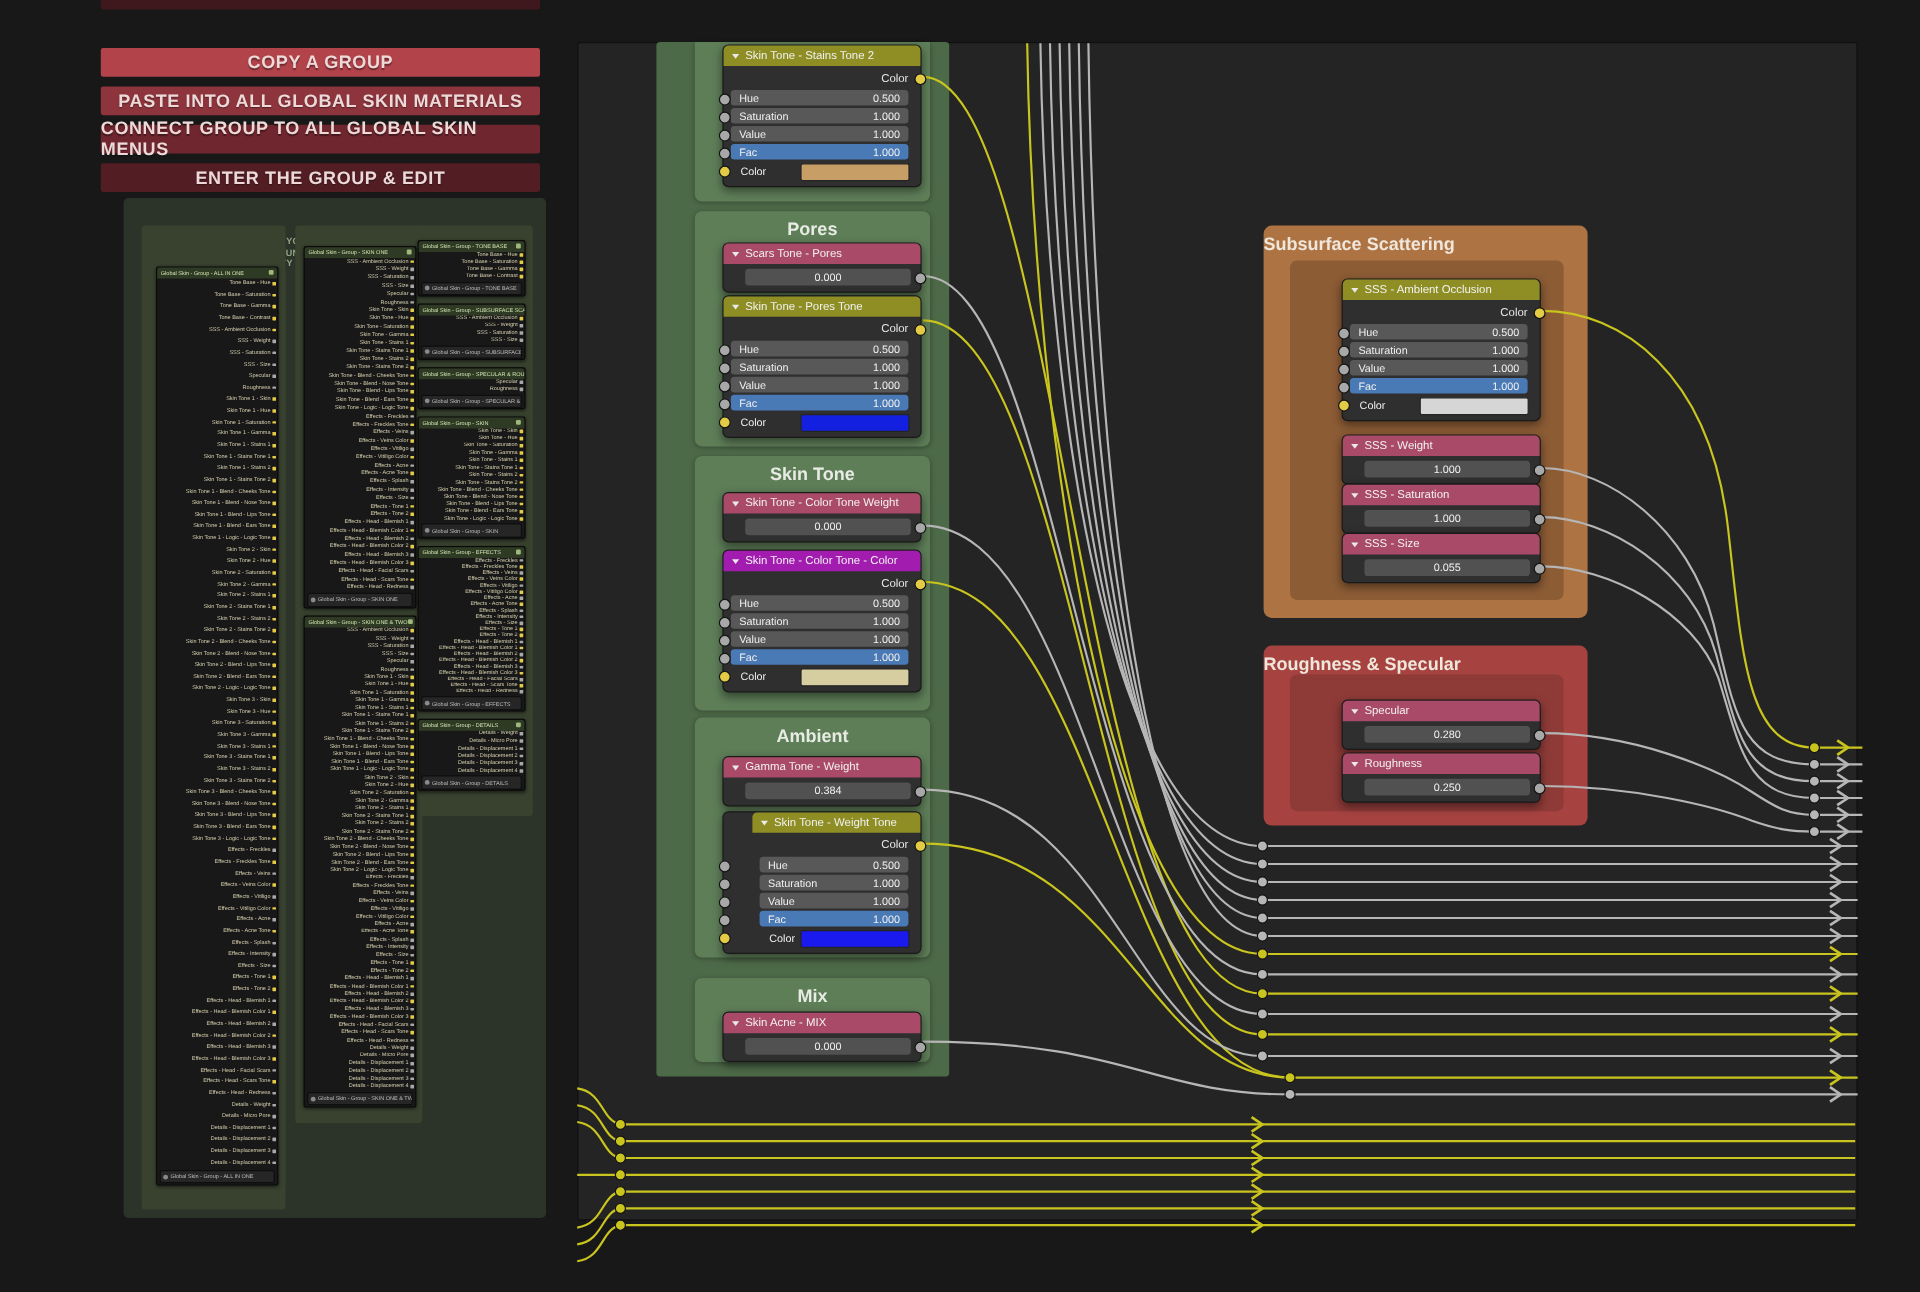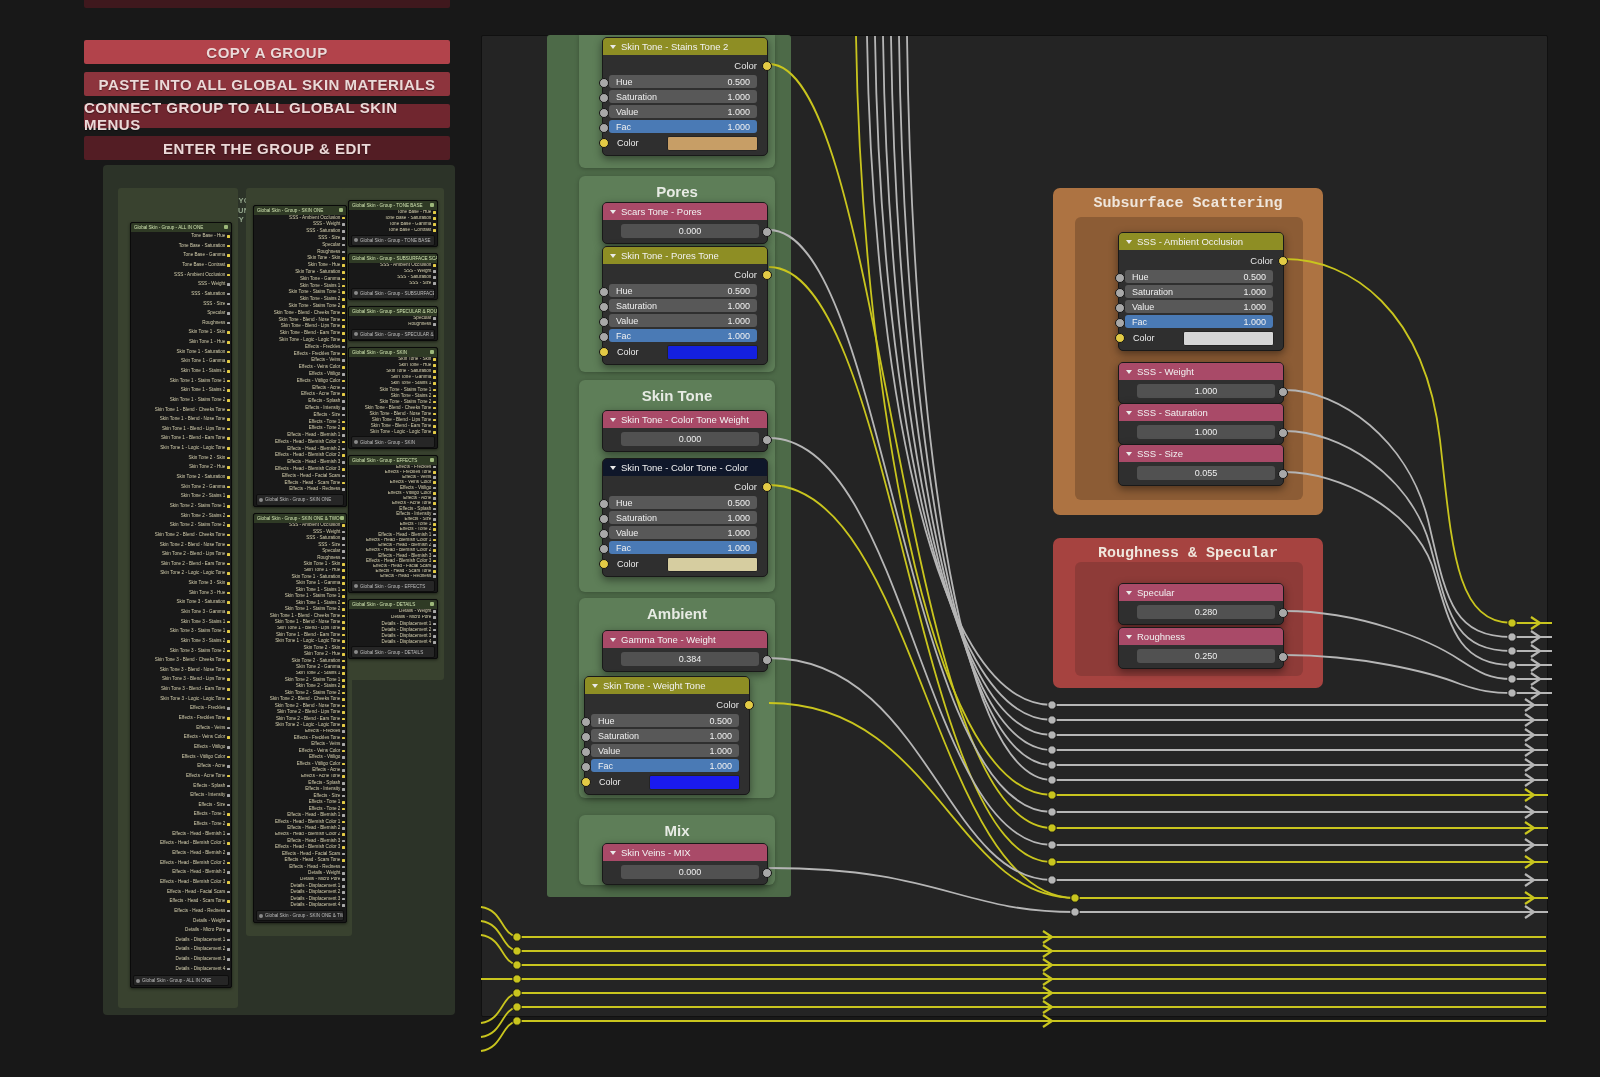--- a/index.html
+++ b/index.html
@@ -32,21 +32,21 @@
          display:flex;align-items:center;gap:2px;padding:0 2px;font-size:4.6px;color:#bdbdbd;
          white-space:nowrap;overflow:hidden;}
   .mfoot .fic{width:4px;height:4px;background:#8a8a8a;border-radius:50%;flex:0 0 auto;}
   
   #editor{left:481px;top:35px;width:1065px;height:980px;background:#242424;
           border:1px solid #101010;border-radius:2px;z-index:1;}
   .greencol{left:547px;top:35px;width:244px;height:862px;background:#4d6a48;border-radius:3px;z-index:2;}
   .section{position:absolute;background:#5e7e58;border-radius:6px;z-index:2;
            box-shadow:0 1px 4px rgba(0,0,0,.25);}
   .sectitle{text-align:center;font-size:15px;font-weight:600;color:#e7ebe4;padding-top:7px;}
-  .panel-title{text-align:center;font-size:15px;font-weight:600;color:#efe6dc;padding-top:7px;font-family:Liberation Mono, monospace;}
+  .panel-title{text-align:left;font-size:15px;font-weight:600;color:#efe6dc;padding-top:7px;}
   #sssOuter{left:1053px;top:188px;width:270px;height:327px;background:#ad7342;border-radius:7px;z-index:2;}
   #sssInner{left:1075px;top:217px;width:228px;height:283px;background:#8c5c35;border-radius:6px;z-index:2;}
   #rsOuter{left:1053px;top:538px;width:270px;height:150px;background:#a64340;border-radius:7px;z-index:2;}
   #rsInner{left:1075px;top:562px;width:228px;height:114px;background:#8e3b38;border-radius:6px;z-index:2;}
   
   .node{position:absolute;width:166px;background:#2f2f2f;border:1px solid #191919;border-radius:5px;
         box-shadow:0 3px 8px rgba(0,0,0,.45);z-index:10;box-sizing:border-box;}
   .nhead{height:17px;border-radius:4px 4px 0 0;display:flex;align-items:center;gap:5px;
          padding:0 7px;font-size:9.5px;color:#f2f2f2;white-space:nowrap;overflow:hidden;}
   .tri{width:0;height:0;border-left:3.5px solid transparent;border-right:3.5px solid transparent;
@@ -300,21 +300,21 @@
   </div>
 <div class="node" style="left: 602px; top: 410px;">
     <div class="nhead" style="background: rgb(169, 74, 104);">
       <span class="tri"></span>
       <span>Skin Tone - Color Tone Weight</span>
     </div>
     <div class="vbar">0.000</div>
     <div class="sock" style="background: rgb(168, 168, 168); right: -4.5px; top: 24px;"></div>
   </div>
 <div class="node" style="left: 602px; top: 458px;">
-    <div class="nhead" style="background: #0f172a;">
+    <div class="nhead" style="background: #a21caf;">
       <span class="tri"></span>
       <span>Skin Tone - Color Tone - Color</span>
     </div>
     <div class="outrow">Color</div>
     <div class="srow">
       <span>Hue</span>
       <span>0.500</span>
     </div>
     <div class="srow">
       <span>Saturation</span>
@@ -340,21 +340,21 @@
     <div class="sock" style="background: rgb(227, 203, 69); left: -4.5px; top: 100px;"></div>
   </div>
 <div class="node" style="left: 602px; top: 630px;">
     <div class="nhead" style="background: rgb(169, 74, 104);">
       <span class="tri"></span>
       <span>Gamma Tone - Weight</span>
     </div>
     <div class="vbar">0.384</div>
     <div class="sock" style="background: rgb(168, 168, 168); right: -4.5px; top: 24px;"></div>
   </div>
-<div class="node" style="left: 584px; top: 676px;">
+<div class="node" style="left: 602px; top: 676px; padding-left: 24px;">
     <div class="nhead" style="background: rgb(142, 142, 36);">
       <span class="tri"></span>
       <span>Skin Tone - Weight Tone</span>
     </div>
     <div class="outrow">Color</div>
     <div class="srow">
       <span>Hue</span>
       <span>0.500</span>
     </div>
     <div class="srow">
@@ -376,21 +376,21 @@
     <div class="sock" style="background: rgb(227, 203, 69); right: -4.5px; top: 23px;"></div>
     <div class="sock" style="background: rgb(168, 168, 168); left: -4.5px; top: 39.5px;"></div>
     <div class="sock" style="background: rgb(168, 168, 168); left: -4.5px; top: 54.5px;"></div>
     <div class="sock" style="background: rgb(168, 168, 168); left: -4.5px; top: 69.5px;"></div>
     <div class="sock" style="background: rgb(168, 168, 168); left: -4.5px; top: 84.5px;"></div>
     <div class="sock" style="background: rgb(227, 203, 69); left: -4.5px; top: 100px;"></div>
   </div>
 <div class="node" style="left: 602px; top: 843px;">
     <div class="nhead" style="background: rgb(169, 74, 104);">
       <span class="tri"></span>
-      <span>Skin Veins - MIX</span>
+      <span>Skin Acne - MIX</span>
     </div>
     <div class="vbar">0.000</div>
     <div class="sock" style="background: rgb(168, 168, 168); right: -4.5px; top: 24px;"></div>
   </div>
 <div class="node" style="left: 1118px; top: 232px;">
     <div class="nhead" style="background: rgb(142, 142, 36);">
       <span class="tri"></span>
       <span>SSS - Ambient Occlusion</span>
     </div>
     <div class="outrow">Color</div>

